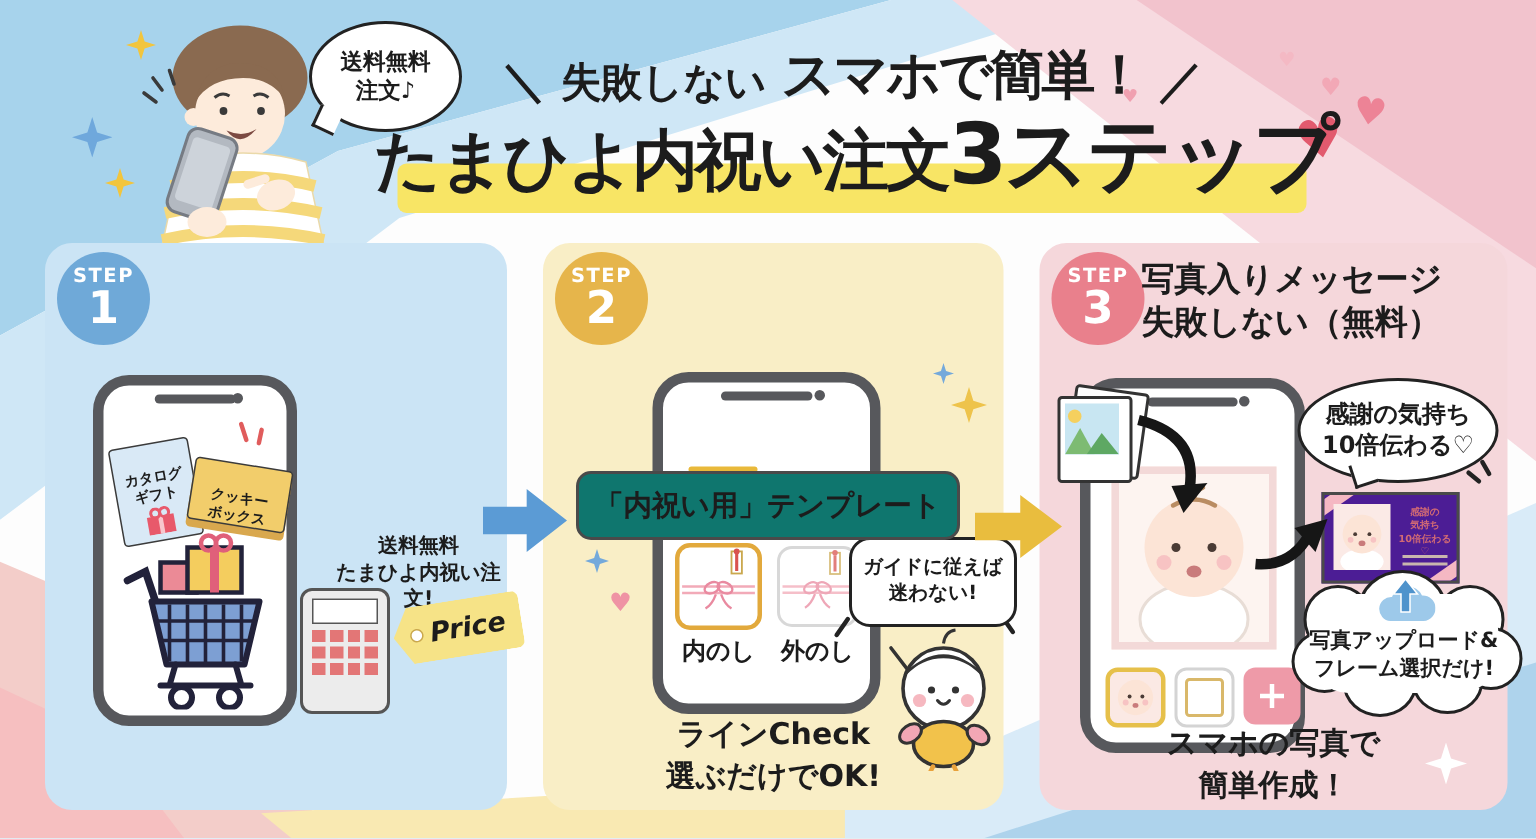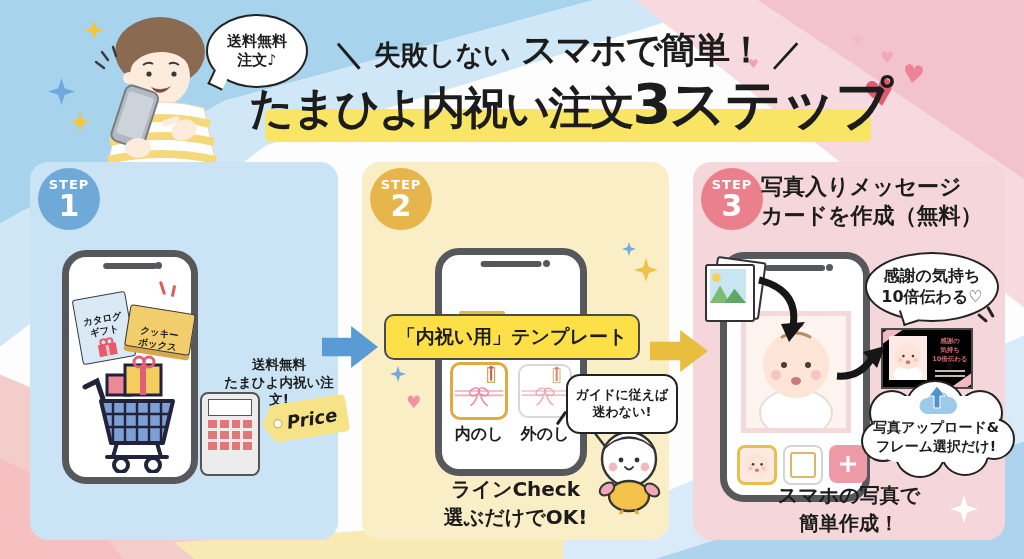--- a/index.html
+++ b/index.html
@@ -46,21 +46,21 @@
   #tagline{position:absolute;left:334px;top:26px;display:flex;align-items:flex-end;gap:10px;z-index:1;font-weight:900;}
   #title-wrap{position:absolute;left:235px;top:76px;width:670px;text-align:center;z-index:1;}
   #title-hl{position:absolute;left:30px;top:33px;width:606px;height:33px;background:#f8e565;border-radius:6px;}
   #title-text{position:relative;font-weight:900;letter-spacing:-2px;line-height:1;}
   
   .tabrow{position:absolute;left:0;right:0;top:34px;height:26px;}
   .tab-active{position:absolute;left:18%;font-size:17px;font-weight:900;}
   .tab-underline{position:absolute;left:12%;top:56px;width:34%;height:4px;background:#e9b93a;border-radius:2px;}
   .tab-idle{position:absolute;left:58%;font-size:17px;font-weight:700;color:#979797;}
   .tabdivider{position:absolute;left:0;right:0;top:59px;height:1.5px;background:#dcdcdc;}
-  .banner{position:absolute;background:#fde047;border:2.5px solid #4a4a4a;border-radius:10px;z-index:5;
+  .banner{position:absolute;background:#0f766e;border:2.5px solid #4a4a4a;border-radius:10px;z-index:5;
           display:flex;align-items:center;justify-content:center;font-weight:900;}
   .noshi-card{position:absolute;background:#fff;box-sizing:border-box;}
   .noshi-label{position:absolute;text-align:center;font-weight:900;font-size:16px;}
   
   .thumb{position:absolute;box-sizing:border-box;border-radius:8px;}
   .cloud-pop{position:absolute;z-index:4;}
   .cloud-pop .c{position:absolute;background:#fff;border:2px solid #222;border-radius:50%;}
   .cloud-core{position:absolute;background:#fff;border-radius:26px;z-index:2;}
   .cloud-text{position:absolute;z-index:3;text-align:center;font-weight:900;white-space:pre-line;}
   .ribbon{position:absolute;background:#f5b8c3;}
@@ -240,21 +240,21 @@
         <ellipse cx="35" cy="31" rx="6" ry="4" fill="none" stroke="#e98aa0" stroke-width="1.8" transform="rotate(25 35 31)"></ellipse>
         <path d="M28,36 q-3,8 -8,11 M32,36 q3,8 8,11" stroke="#e98aa0" stroke-width="1.8" fill="none"></path>
         <rect x="40" y="3" width="8" height="17" fill="#fff" stroke="#caa84e" stroke-width="1.4"></rect>
         <path d="M44,5 v13" stroke="#d9534f" stroke-width="2.4"></path>
           <circle cx="44" cy="3" r="2.2" fill="#d9534f"></circle>
       </svg>
     </div>
     <div class="noshi-label" style="left:84px;top:262px;width:66px;">内のし</div>
     <div class="noshi-label" style="left:152px;top:262px;width:62px;">外のし</div>
 
-    <div class="bubble pre" style="left:204px;top:212px;width:108px;height:56px;border-radius:14px;font-size:13px;line-height:1.3;">
+    <div class="bubble pre" style="left:204px;top:196px;width:108px;height:56px;border-radius:14px;font-size:13px;line-height:1.3;">
       <span class="pre">ガイドに従えば
 迷わない!</span>
     </div>
     <div class="mark" style="left:198px;top:248px;height:16px;transform:rotate(35deg);"></div>
     <div class="mark" style="left:308px;top:246px;height:16px;transform:rotate(-35deg);"></div>
 
     <svg class="abs" style="left:222px;top:252px;" width="90" height="100" viewBox="0 0 90 100">
       <path d="M30,44 L10,18" stroke="#333" stroke-width="2.4" stroke-linecap="round"></path>
       <circle cx="45" cy="45" r="27" fill="#fff" stroke="#333" stroke-width="2.4"></circle>
       <path d="M19,36 Q45,10 71,36 Q60,24 45,24 Q30,24 19,36 Z" fill="#f4c94e" stroke="#333" stroke-width="1.6"></path>
@@ -278,21 +278,21 @@
     <div class="caption" style="top:314px;">ラインCheck
 選ぶだけでOK!</div>
   </div>
 
   <div id="panel3" class="panel">
     <div class="badge" style="background:#e9808c;">
       <span class="s">STEP</span>
       <span class="n">3</span>
     </div>
     <div class="ptitle abs pre" style="left:68px;top:10px;font-size:22px;line-height:1.32;">写真入りメッセージ
-カードを作成（無料）</div>
+失敗しない（無料）</div>
 
     <div class="phone" style="left:27px;top:90px;width:150px;height:250px;">
       <div class="notch"></div>
         <div class="camdot" style="right:22%;"></div>
 
       <div class="abs" style="left:14px;top:52px;width:110px;height:122px;background:#fdf4f0;border:5px solid #f3d9d8;box-sizing:border-box;overflow:hidden;">
         <svg width="100" height="112" viewBox="0 0 100 110">
           <ellipse cx="50" cy="96" rx="36" ry="24" fill="#fff" stroke="#e8ddd6" stroke-width="2"></ellipse>
           <circle cx="50" cy="48" r="33" fill="#fce4d6"></circle>
           <path d="M36,20 Q50,12 64,20 M50,16 q0,-6 6,-8" stroke="#b98c62" stroke-width="3" fill="none" stroke-linecap="round"></path>
@@ -339,21 +339,21 @@
     </svg>
 
     <div class="bubble pre" style="left:172px;top:90px;width:130px;height:66px;border-radius:50%;font-size:16px;line-height:1.3;">
       <span class="pre">感謝の気持ち
 10倍伝わる♡</span>
       <span class="tail" style="left:34px;bottom:-4px;transform:rotate(-18deg);"></span>
     </div>
     <div class="mark" style="left:288px;top:150px;height:12px;transform:rotate(-50deg);"></div>
     <div class="mark" style="left:296px;top:144px;height:12px;transform:rotate(-30deg);"></div>
 
-    <div class="abs" style="left:188px;top:166px;width:88px;height:57px;background:#000000;border:2px solid #4a4a4a;overflow:hidden;z-index:3;">
+    <div class="abs" style="left:188px;top:166px;width:88px;height:57px;background:#4c1d95;border:2px solid #4a4a4a;overflow:hidden;z-index:3;">
       <div class="ribbon" style="left:-12px;top:-2px;width:40px;height:9px;transform:rotate(-35deg);"></div>
       <div class="ribbon" style="right:-12px;bottom:-2px;width:40px;height:9px;transform:rotate(-35deg);"></div>
       <div class="abs" style="left:6px;top:6px;width:38px;height:44px;background:#fbeae6;overflow:hidden;">
         <svg width="38" height="44" viewBox="0 0 100 110">
           <ellipse cx="50" cy="98" rx="38" ry="22" fill="#fff"></ellipse>
           <circle cx="50" cy="50" r="34" fill="#fce4d6"></circle>
           <circle cx="38" cy="50" r="3.4" fill="#4a3b35"></circle>
             <circle cx="63" cy="50" r="3.4" fill="#4a3b35"></circle>
           <circle cx="30" cy="60" r="5" fill="#f7c3c3"></circle>
             <circle cx="70" cy="60" r="5" fill="#f7c3c3"></circle>

